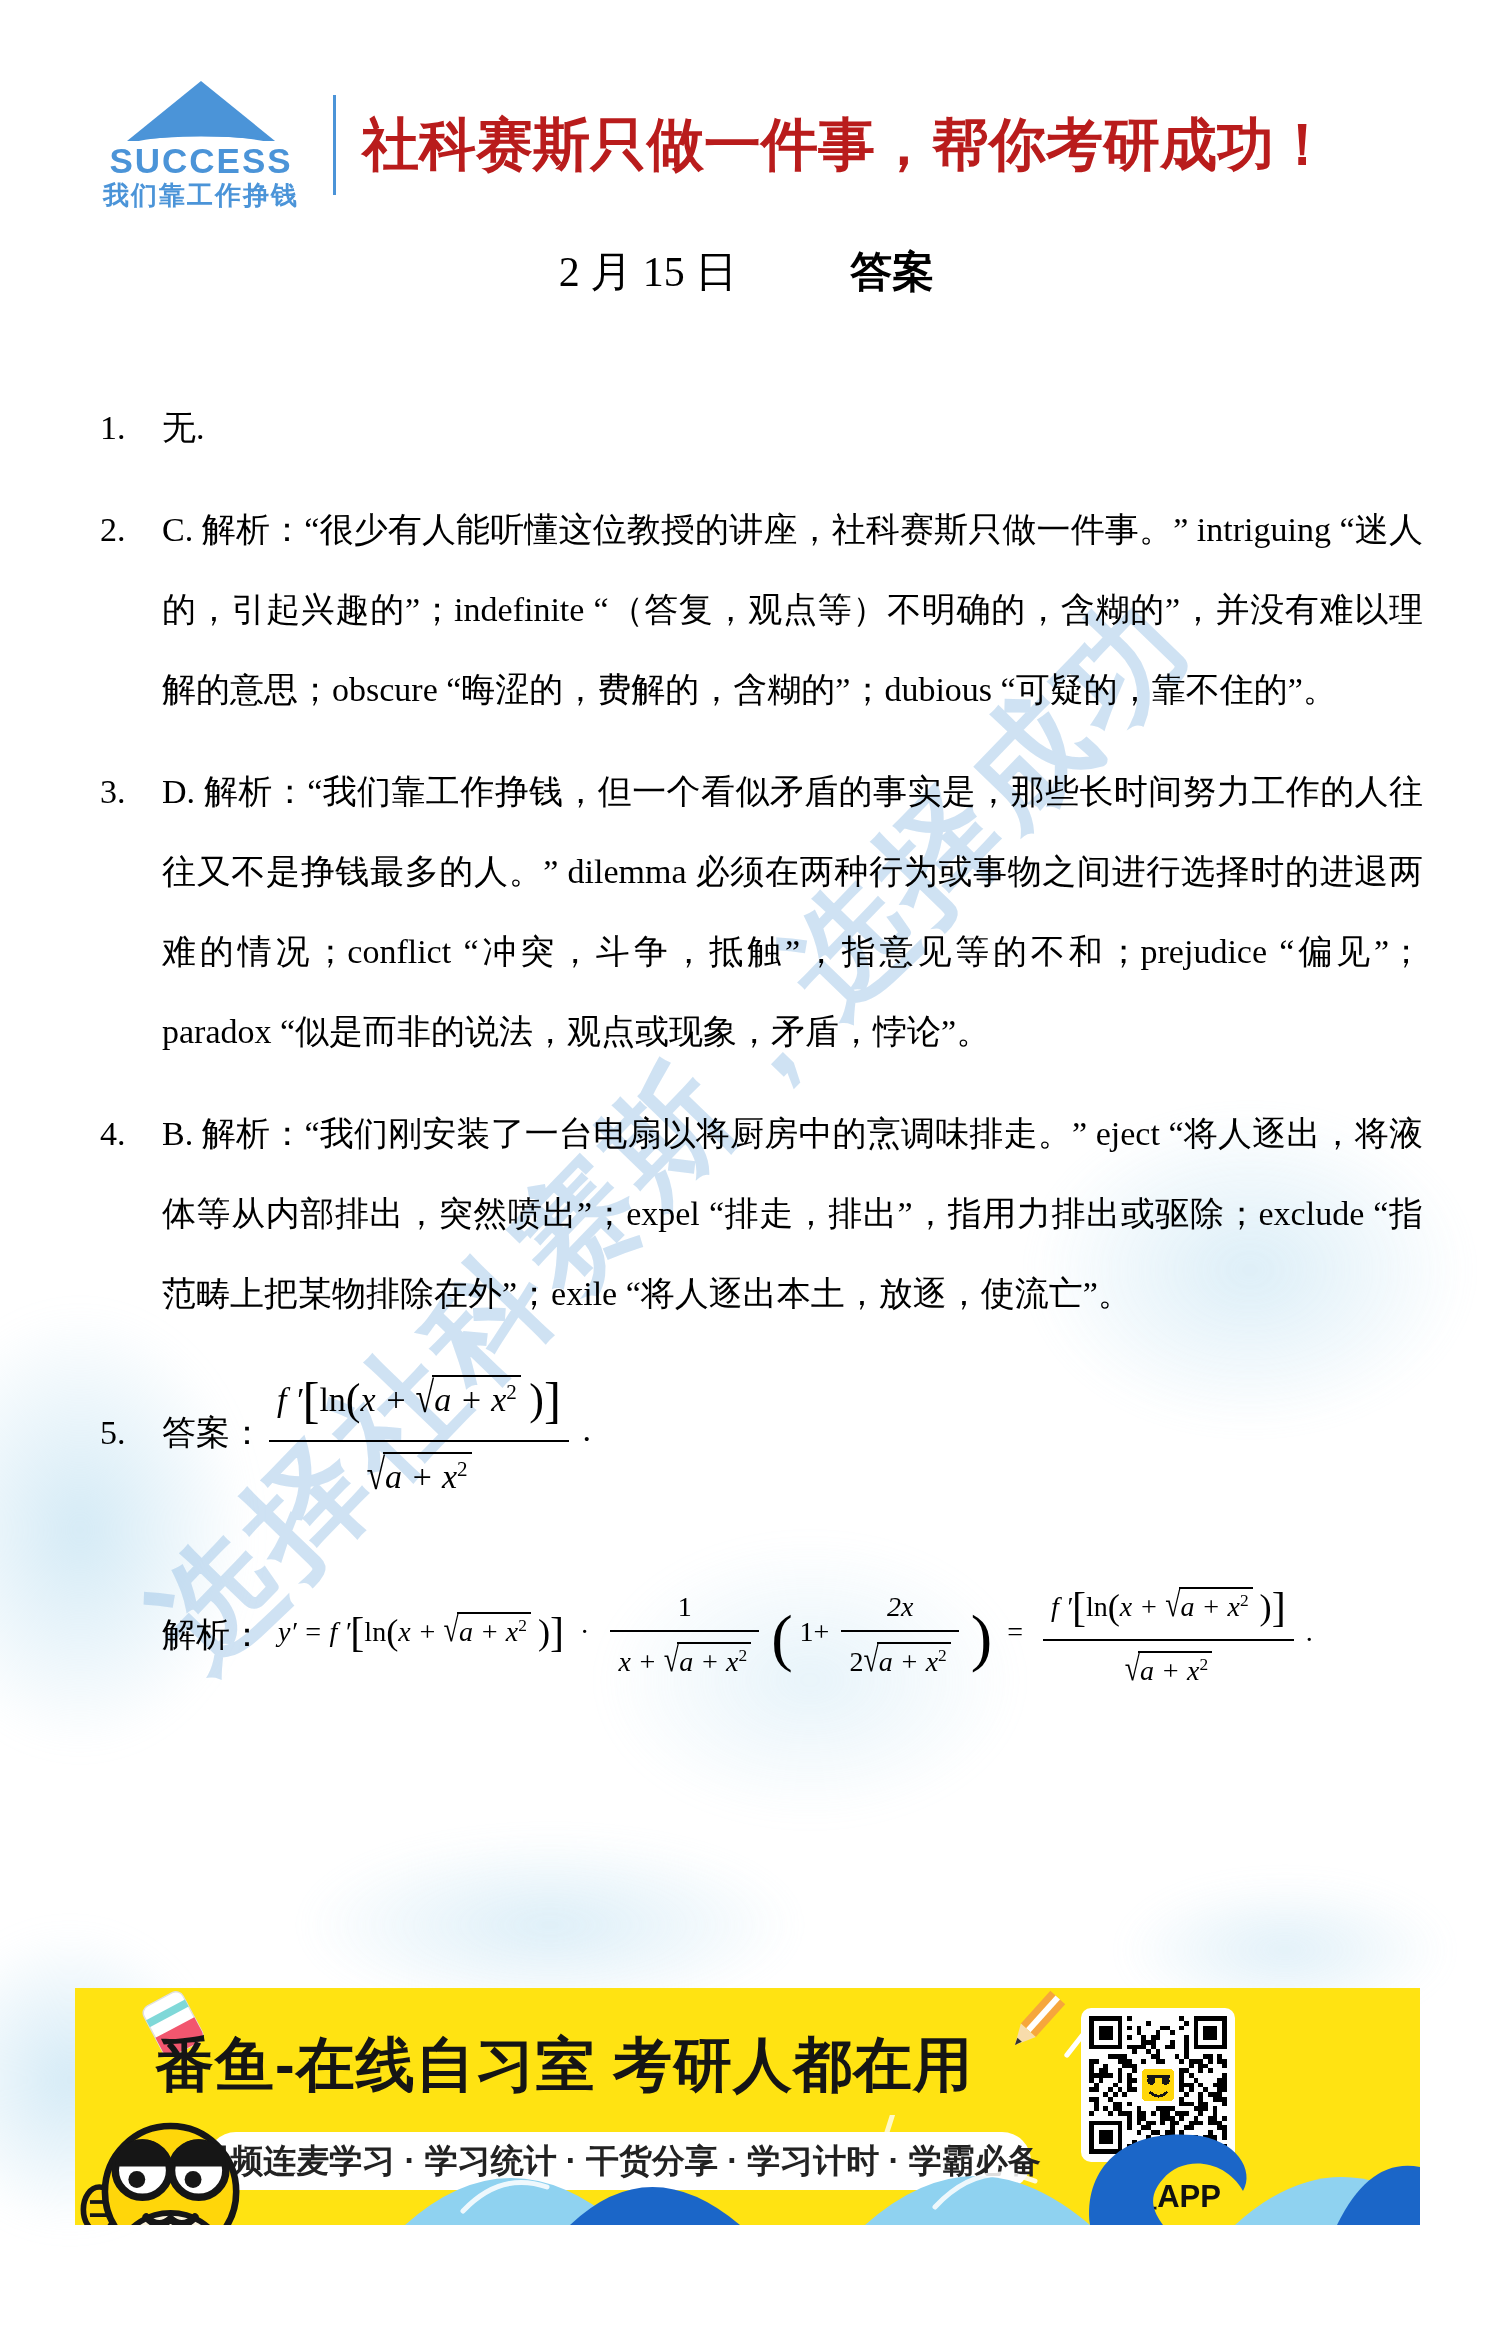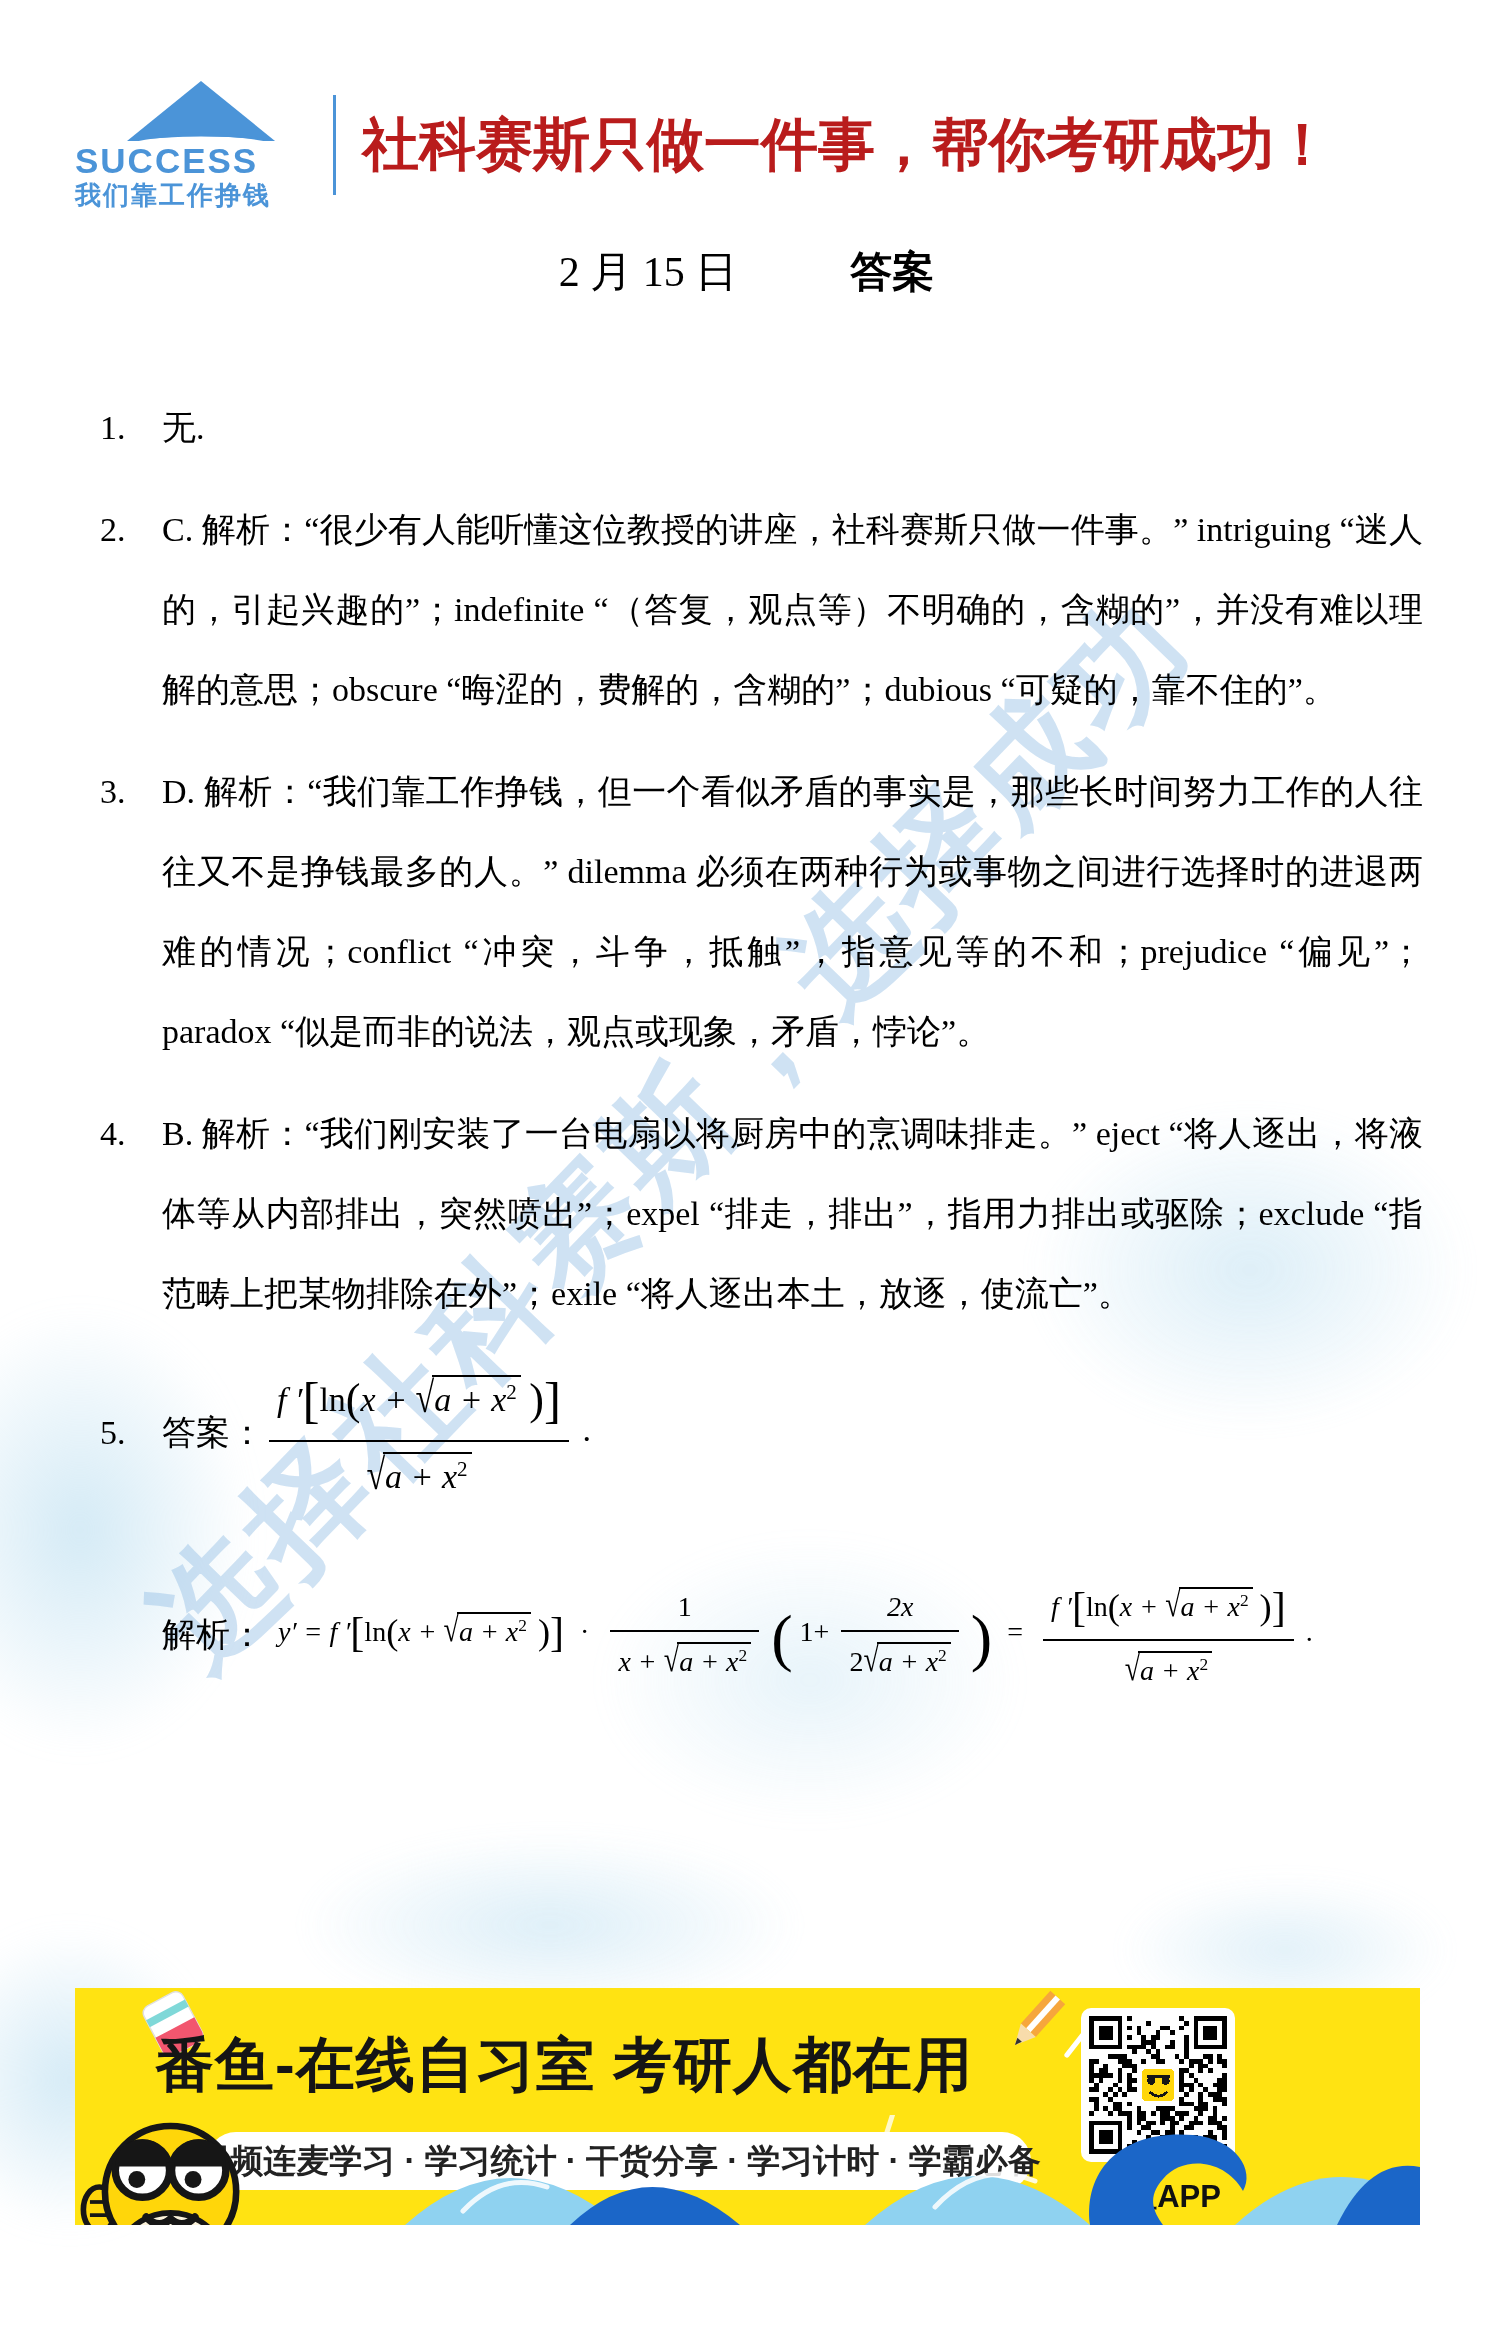--- a/index.html
+++ b/index.html
@@ -10,21 +10,21 @@
   .splash{position:absolute;border-radius:50%;filter:blur(14px);pointer-events:none;
           background:radial-gradient(closest-side, rgba(176,217,238,0.55), rgba(176,217,238,0));}
 
   
   .watermark{position:absolute;left:175px;top:1565px;transform:rotate(-46deg);transform-origin:0 50%;
              font-family:"Liberation Sans","DejaVu Sans",sans-serif;font-weight:700;font-size:122px;
              letter-spacing:8px;color:rgba(140,187,226,0.42);white-space:nowrap;z-index:1;pointer-events:none;}
 
   
   .header{position:absolute;left:75px;top:70px;right:70px;height:150px;display:flex;align-items:center;z-index:2;}
-  .logo{width:252px;flex:none;}
+  .logo{width:252px;text-align:center;flex:none;}
   .logo-mountain{display:block;margin:0 auto;}
   .logo-text{font-family:"Liberation Sans",sans-serif;font-weight:700;font-size:35px;letter-spacing:2px;
              color:#4B94D8;line-height:1.05;}
   .logo-sub{font-family:"Liberation Sans",sans-serif;font-weight:700;font-size:26px;letter-spacing:2px;
             color:#4B94D8;line-height:1.2;}
   .hdr-divider{width:3px;height:100px;background:#4B94D8;margin:0 26px 0 6px;flex:none;}
   .slogan{font-family:Liberation Mono, monospace;font-weight:900;font-size:57px;
           color:#b91c1c;white-space:nowrap;letter-spacing:0px;}
 
   

